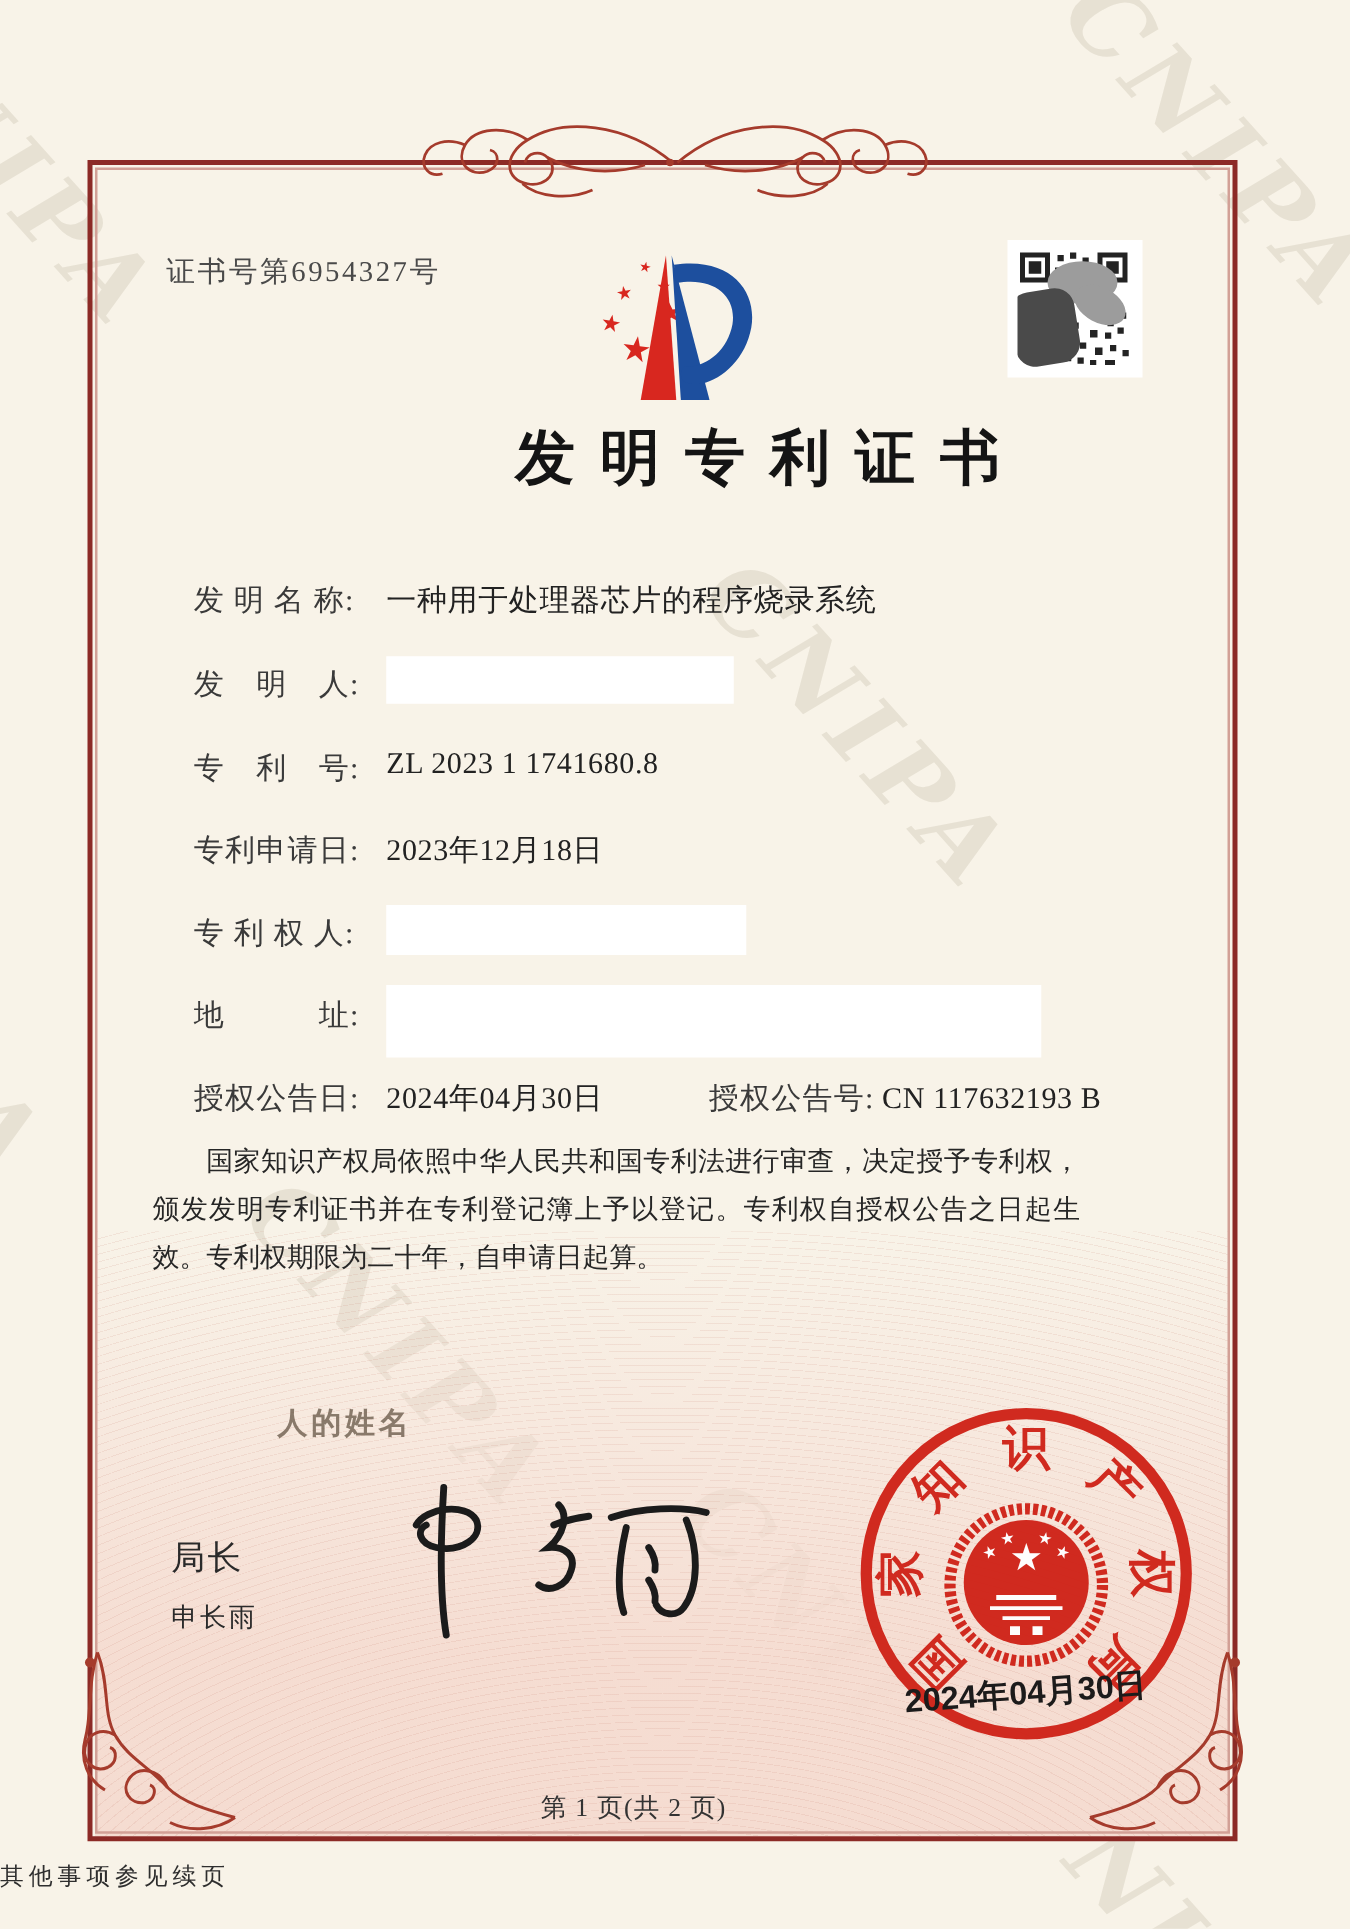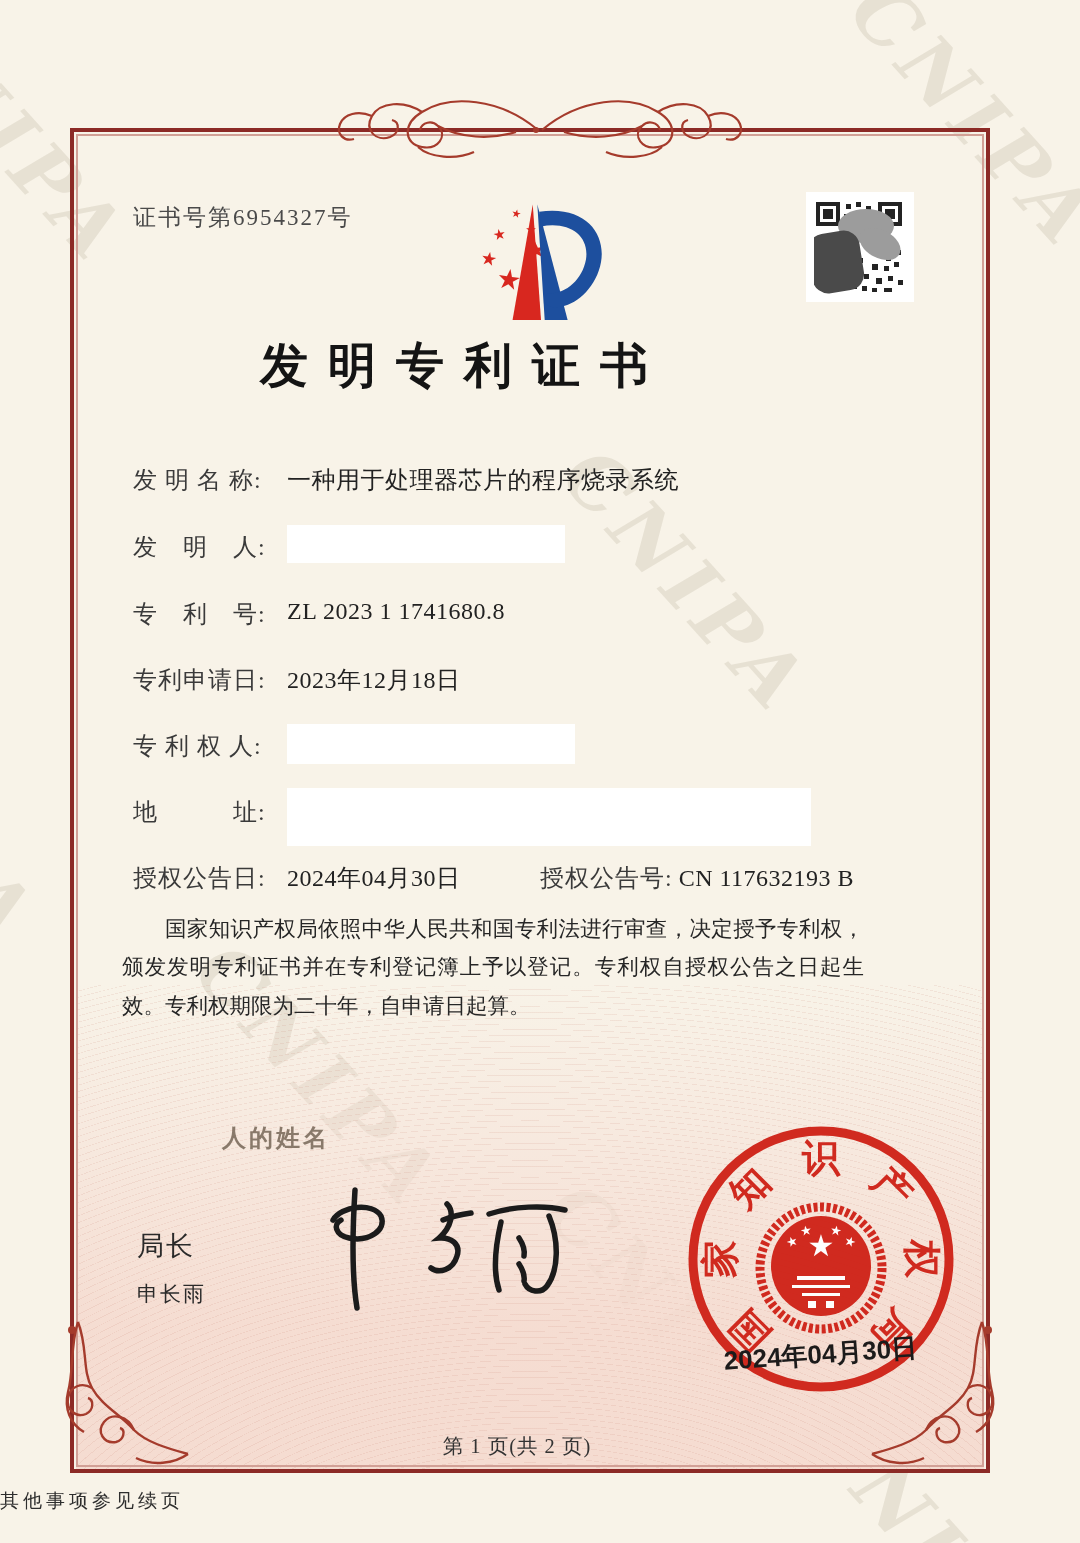--- a/index.html
+++ b/index.html
@@ -36,51 +36,51 @@
       rgba(0,0,0,0) 1px,rgba(0,0,0,0) 9px);
   }
   .ornament{position:absolute;z-index:3;}
   
   .certno{position:absolute;left:133px;top:202px;z-index:4;
     font-size:23px;color:#4a4a4a;letter-spacing:2px;text-align:center;}
   .logo{position:absolute;left:452px;top:196px;width:156px;height:138px;z-index:4;}
   .qr{position:absolute;left:806px;top:192px;width:108px;height:110px;background:#fff;z-index:4;
       display:flex;align-items:center;justify-content:center;}
   .title{position:absolute;left:240px;top:334px;width:580px;z-index:4;
-    text-align:left;font-size:48px;font-weight:700;color:#141414;
+    text-align:right;font-size:48px;font-weight:700;color:#141414;
     letter-spacing:20px;padding-left:20px;box-sizing:border-box;}
   
   .row{position:absolute;left:133px;z-index:4;font-size:24px;color:#3a3a3a;white-space:nowrap;}
-  .lbl{display:inline-block;min-width:154px;vertical-align:top;letter-spacing:1px;}
+  .lbl{display:inline-block;min-width:154px;vertical-align:top;letter-spacing:1px;margin-left:22px;}
   .val{color:#222;letter-spacing:0.5px;}
   .redact{display:inline-block;background:#ffffff;vertical-align:middle;margin-top:-6px;}
   .redact.inv{width:278px;height:38px;}
   .redact.pat{width:288px;height:40px;}
   .redact.addr{width:524px;height:58px;margin-top:-8px;}
   .row7b{position:absolute;left:407px;top:0;white-space:nowrap;}
-  .row7b .lbl2{letter-spacing:1px;}
+  .row7b .lbl2{letter-spacing:1px;margin-left:27px;}
   
   .paras{position:absolute;left:122px;top:910px;width:742px;z-index:4;
     font-size:21.5px;line-height:1.78;color:#262626;text-align:justify;}
   .paras p{margin:0 0 14px 0;text-indent:2em;}
   
   .ghost{position:absolute;left:222px;top:1122px;z-index:4;
     font-size:24px;color:rgba(100,84,68,0.75);letter-spacing:3px;font-weight:bold;}
   
   .role{position:absolute;left:137px;top:1228px;z-index:4;
     font-family:"Liberation Sans","DejaVu Sans",sans-serif;
     font-size:27px;color:#2a2a2a;letter-spacing:2px;}
   .signer{position:absolute;left:137px;top:1280px;z-index:4;
     font-family:"Liberation Sans","DejaVu Sans",sans-serif;
     font-size:21px;color:#2a2a2a;letter-spacing:2px;}
   .signature{position:absolute;left:292px;top:1180px;width:290px;height:135px;z-index:4;}
   .seal{position:absolute;left:680px;top:1118px;width:282px;height:282px;z-index:5;opacity:0.96;}
   
   .pagenum{position:absolute;left:0;top:1432px;width:1014px;z-index:4;
-    text-align:center;font-size:20.5px;color:#333;letter-spacing:1px;margin-left:10px;}
+    text-align:center;font-size:20.5px;color:#333;letter-spacing:1px;}
   .cont{position:absolute;left:0;top:1488px;width:1020px;z-index:4;
     text-align:left;font-size:19px;color:#2e2e2e;letter-spacing:4px;}
 </style>
 </head>
 <body>
 
 <div class="wm" style="left:-70px;top:-20px">CNIPA</div>
 <div class="wm" style="left:900px;top:-35px">CNIPA</div>
 <div class="wm" style="left:612px;top:430px">CNIPA</div>
 <div class="wm" style="left:-160px;top:660px">CNIPA</div>

